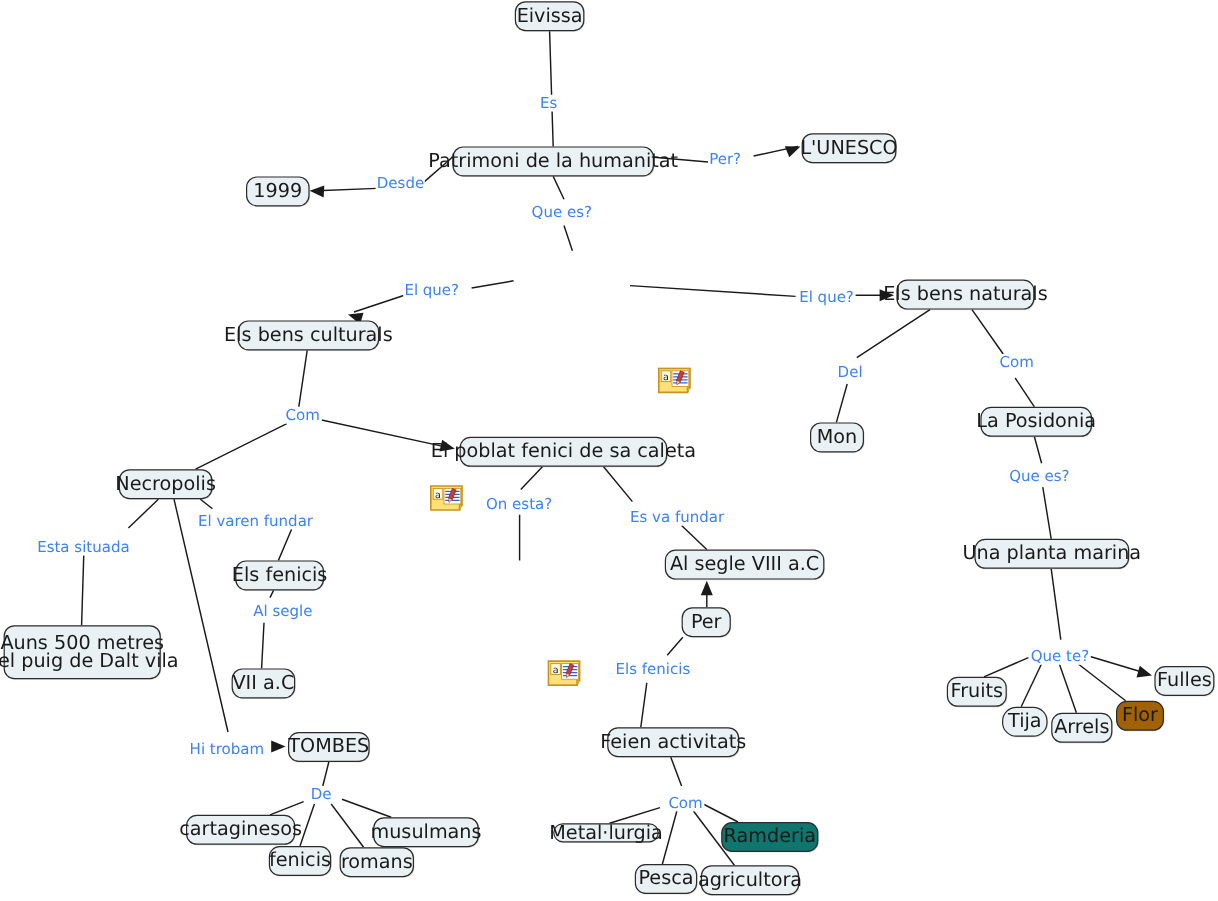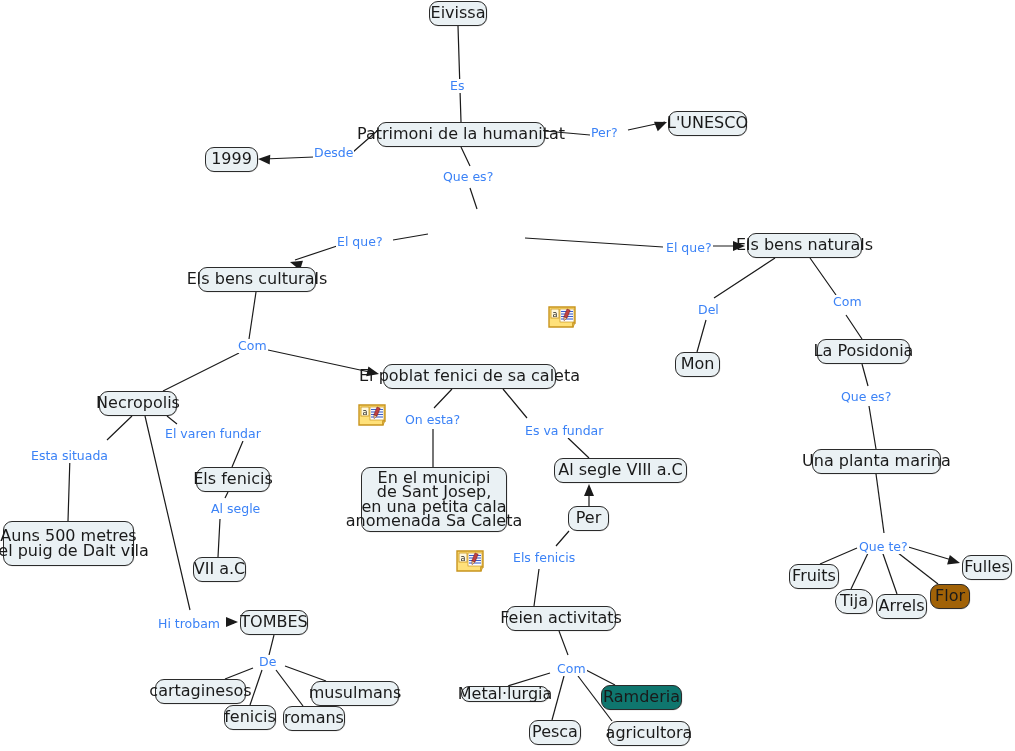--- a/index.html
+++ b/index.html
@@ -143,30 +143,26 @@
     <div class="node" style="left: 3px; top: 521px; width: 131px; height: 45px; background: rgb(234, 241, 244); border-color: rgb(43, 43, 43);">Auns 500 metres
 del puig de Dalt vila</div>
     <div class="node" style="left: 196px; top: 467px; width: 74px; height: 25px; background: rgb(234, 241, 244); border-color: rgb(43, 43, 43);">Els fenicis</div>
     <div class="node" style="left: 193px; top: 557px; width: 53px; height: 25px; background: rgb(234, 241, 244); border-color: rgb(43, 43, 43);">VII a.C</div>
     <div class="node" style="left: 240px; top: 610px; width: 68px; height: 25px; background: rgb(234, 241, 244); border-color: rgb(43, 43, 43);">TOMBES</div>
     <div class="node" style="left: 155px; top: 679px; width: 91px; height: 25px; background: rgb(234, 241, 244); border-color: rgb(43, 43, 43);">cartaginesos</div>
     <div class="node" style="left: 224px; top: 705px; width: 52px; height: 25px; background: rgb(234, 241, 244); border-color: rgb(43, 43, 43);">fenicis</div>
     <div class="node" style="left: 283px; top: 706px; width: 62px; height: 25px; background: rgb(234, 241, 244); border-color: rgb(43, 43, 43);">romans</div>
     <div class="node" style="left: 311px; top: 681px; width: 88px; height: 25px; background: rgb(234, 241, 244); border-color: rgb(43, 43, 43);">musulmans</div>
     <div class="node" style="left: 383px; top: 364px; width: 173px; height: 25px; background: rgb(234, 241, 244); border-color: rgb(43, 43, 43);">El poblat fenici de sa caleta</div>
-    <div class="node" style="left: 361px; top: 467px; width: 146px; height: 65px; background: rgb(234, 241, 244); border-color: rgb(43, 43, 43);">En el municipi
-de Sant Josep,
-en una petita cala
-anomenada Sa Caleta</div>
     <div class="node" style="left: 554px; top: 458px; width: 133px; height: 25px; background: rgb(234, 241, 244); border-color: rgb(43, 43, 43);">Al segle VIII a.C</div>
     <div class="node" style="left: 568px; top: 506px; width: 41px; height: 25px; background: rgb(234, 241, 244); border-color: rgb(43, 43, 43);">Per</div>
     <div class="node" style="left: 506px; top: 606px; width: 110px; height: 25px; background: rgb(234, 241, 244); border-color: rgb(43, 43, 43);">Feien activitats</div>
     <div class="node" style="left: 441px; top: 686px; width: 88px; height: 16px; background: rgb(234, 241, 244); border-color: rgb(43, 43, 43); margin-left: 20px;">Metal·lurgia</div>
     <div class="node" style="left: 529px; top: 720px; width: 52px; height: 25px; background: rgb(234, 241, 244); border-color: rgb(43, 43, 43);">Pesca</div>
-    <div class="node" style="left: 584px; top: 721px; width: 82px; height: 25px; background: rgb(234, 241, 244); border-color: rgb(43, 43, 43); margin-left: 24px;">agricultora</div>
+    <div class="node" style="left: 584px; top: 721px; width: 82px; height: 25px; background: rgb(234, 241, 244); border-color: rgb(43, 43, 43);">agricultora</div>
     <div class="node" style="left: 601px; top: 685px; width: 81px; height: 25px; background: #0f766e; border-color: rgb(43, 43, 43);">Ramderia</div>
     <div class="note-icon" style="left: 548px; top: 306px;"><svg viewBox="0 0 32 23" width="32" height="23">
         <path d="M1 1 H27 V17 H25 V21 H1 Z" fill="#ffe17a" stroke="#c8941e" stroke-width="1.4"></path>
         <rect x="3" y="3" width="8" height="9" fill="#fff8dc" stroke="#c8941e" stroke-width="0.8"></rect>
         <text x="7" y="11" font-size="8" font-family="DejaVu Sans, sans-serif" fill="#1a1a1a" text-anchor="middle">a</text>
         <rect x="12" y="3" width="14" height="13" fill="#ffffff" stroke="#c8941e" stroke-width="0.7"></rect>
         <g stroke="#3a5fcd" stroke-width="1.1">
           <line x1="13" y1="5.5" x2="25" y2="5.5"></line>
           <line x1="13" y1="8" x2="25" y2="8"></line>
           <line x1="13" y1="10.5" x2="25" y2="10.5"></line>

